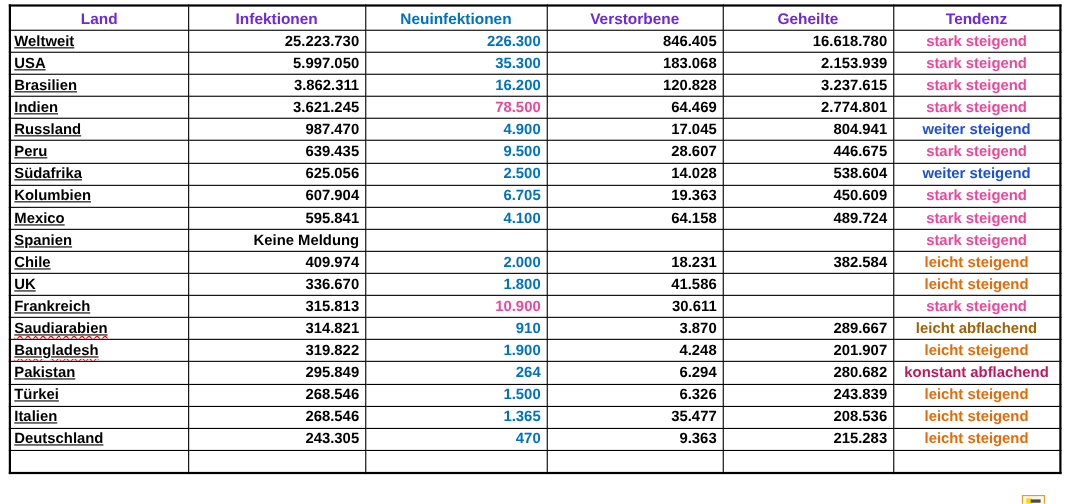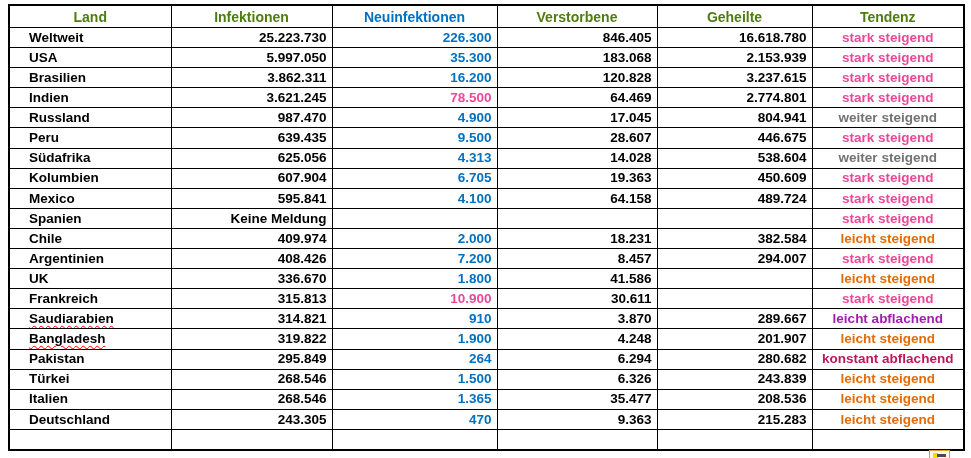--- a/index.html
+++ b/index.html
@@ -20,44 +20,44 @@
     table-layout: fixed;
     width: 955px;
   }
   table, th, td { border: 1px solid #000; }
   table { border-width: 2px; }
   th {
     height: 21px;
     font-size: 14px;
     font-weight: bold;
     text-align: center;
-    color: #4d7c0f;
+    color: #6d28d9;
     padding: 0;
     line-height: 1;
   }
   td {
     height: 19.1px;
     font-size: 13.5px;
     font-weight: bold;
     color: #000;
     padding: 0 5px;
     line-height: 1;
     white-space: nowrap;
     overflow: hidden;
   }
-  td.land { text-align: left; padding-left: 19px; }
+  td.land { text-align: left; padding-left: 3px; text-decoration: underline; }
   td.num  { text-align: right; }
   td.center { text-align: right; }
   td.tendenz { text-align: center; }
   .c-blue    { color: #0070C0; }
   .c-red     { color: #ec4899; }
-  .c-darkred { color: #737373; }
+  .c-darkred { color: #1d4ed8; }
   .c-orange  { color: #E36C09; }
   .c-green   { color: #be185d; }
-  .c-black   { color: #a21caf; }
+  .c-black   { color: #a16207; }
   .misspelled {
     text-decoration-line: underline;
     text-decoration-style: wavy;
     text-decoration-color: #FF0000;
     text-decoration-thickness: 1px;
     text-underline-offset: 2px;
   }
   
   .smart-tag {
     position: absolute;
@@ -146,21 +146,21 @@
           <td class="land"><span>Peru</span></td>
           <td class="num">639.435</td>
           <td class="num c-blue">9.500</td>
           <td class="num">28.607</td>
           <td class="num">446.675</td>
           <td class="tendenz c-red">stark steigend</td>
         </tr>
         <tr>
           <td class="land"><span>Südafrika</span></td>
           <td class="num">625.056</td>
-          <td class="num c-blue">4.313</td>
+          <td class="num c-blue">2.500</td>
           <td class="num">14.028</td>
           <td class="num">538.604</td>
           <td class="tendenz c-darkred">weiter steigend</td>
         </tr>
         <tr>
           <td class="land"><span>Kolumbien</span></td>
           <td class="num">607.904</td>
           <td class="num c-blue">6.705</td>
           <td class="num">19.363</td>
           <td class="num">450.609</td>
@@ -182,28 +182,20 @@
           <td class="num"></td>
           <td class="tendenz c-red">stark steigend</td>
         </tr>
         <tr>
           <td class="land"><span>Chile</span></td>
           <td class="num">409.974</td>
           <td class="num c-blue">2.000</td>
           <td class="num">18.231</td>
           <td class="num">382.584</td>
           <td class="tendenz c-orange">leicht steigend</td>
-        </tr>
-        <tr>
-          <td class="land"><span>Argentinien</span></td>
-          <td class="num">408.426</td>
-          <td class="num c-blue">7.200</td>
-          <td class="num">8.457</td>
-          <td class="num">294.007</td>
-          <td class="tendenz c-red">stark steigend</td>
         </tr>
         <tr>
           <td class="land"><span>UK</span></td>
           <td class="num">336.670</td>
           <td class="num c-blue">1.800</td>
           <td class="num">41.586</td>
           <td class="num"></td>
           <td class="tendenz c-orange">leicht steigend</td>
         </tr>
         <tr>

